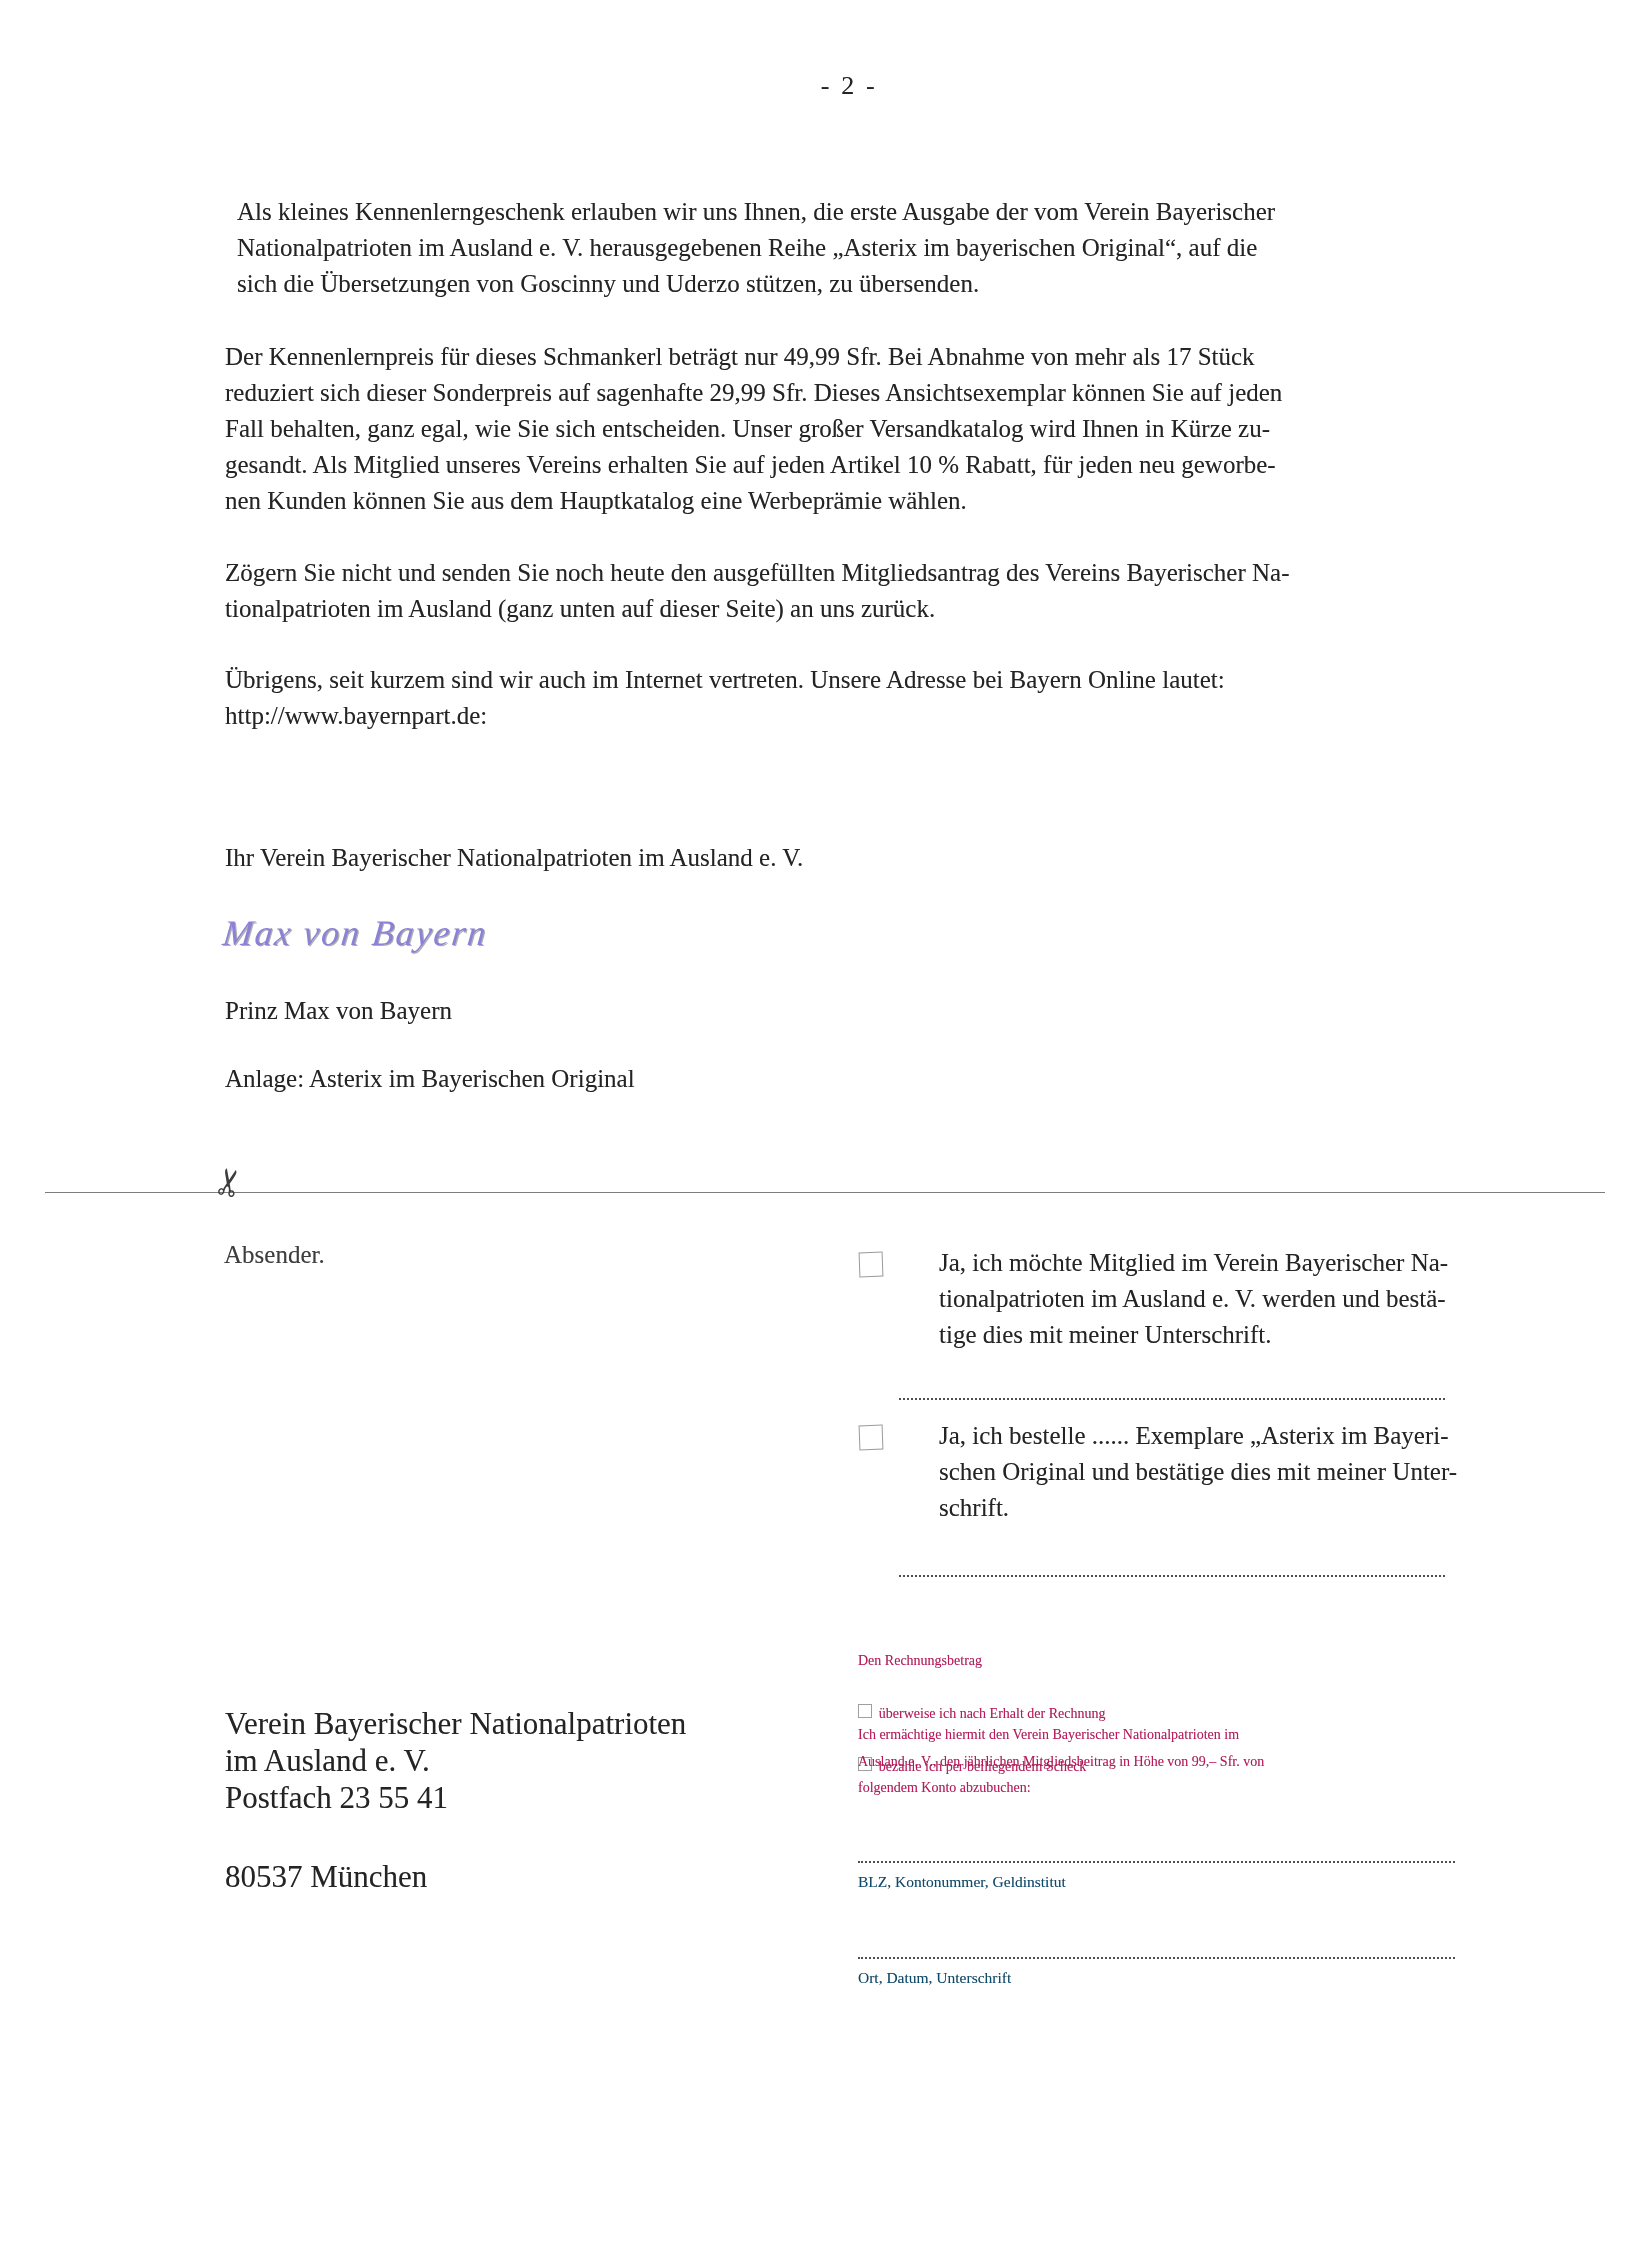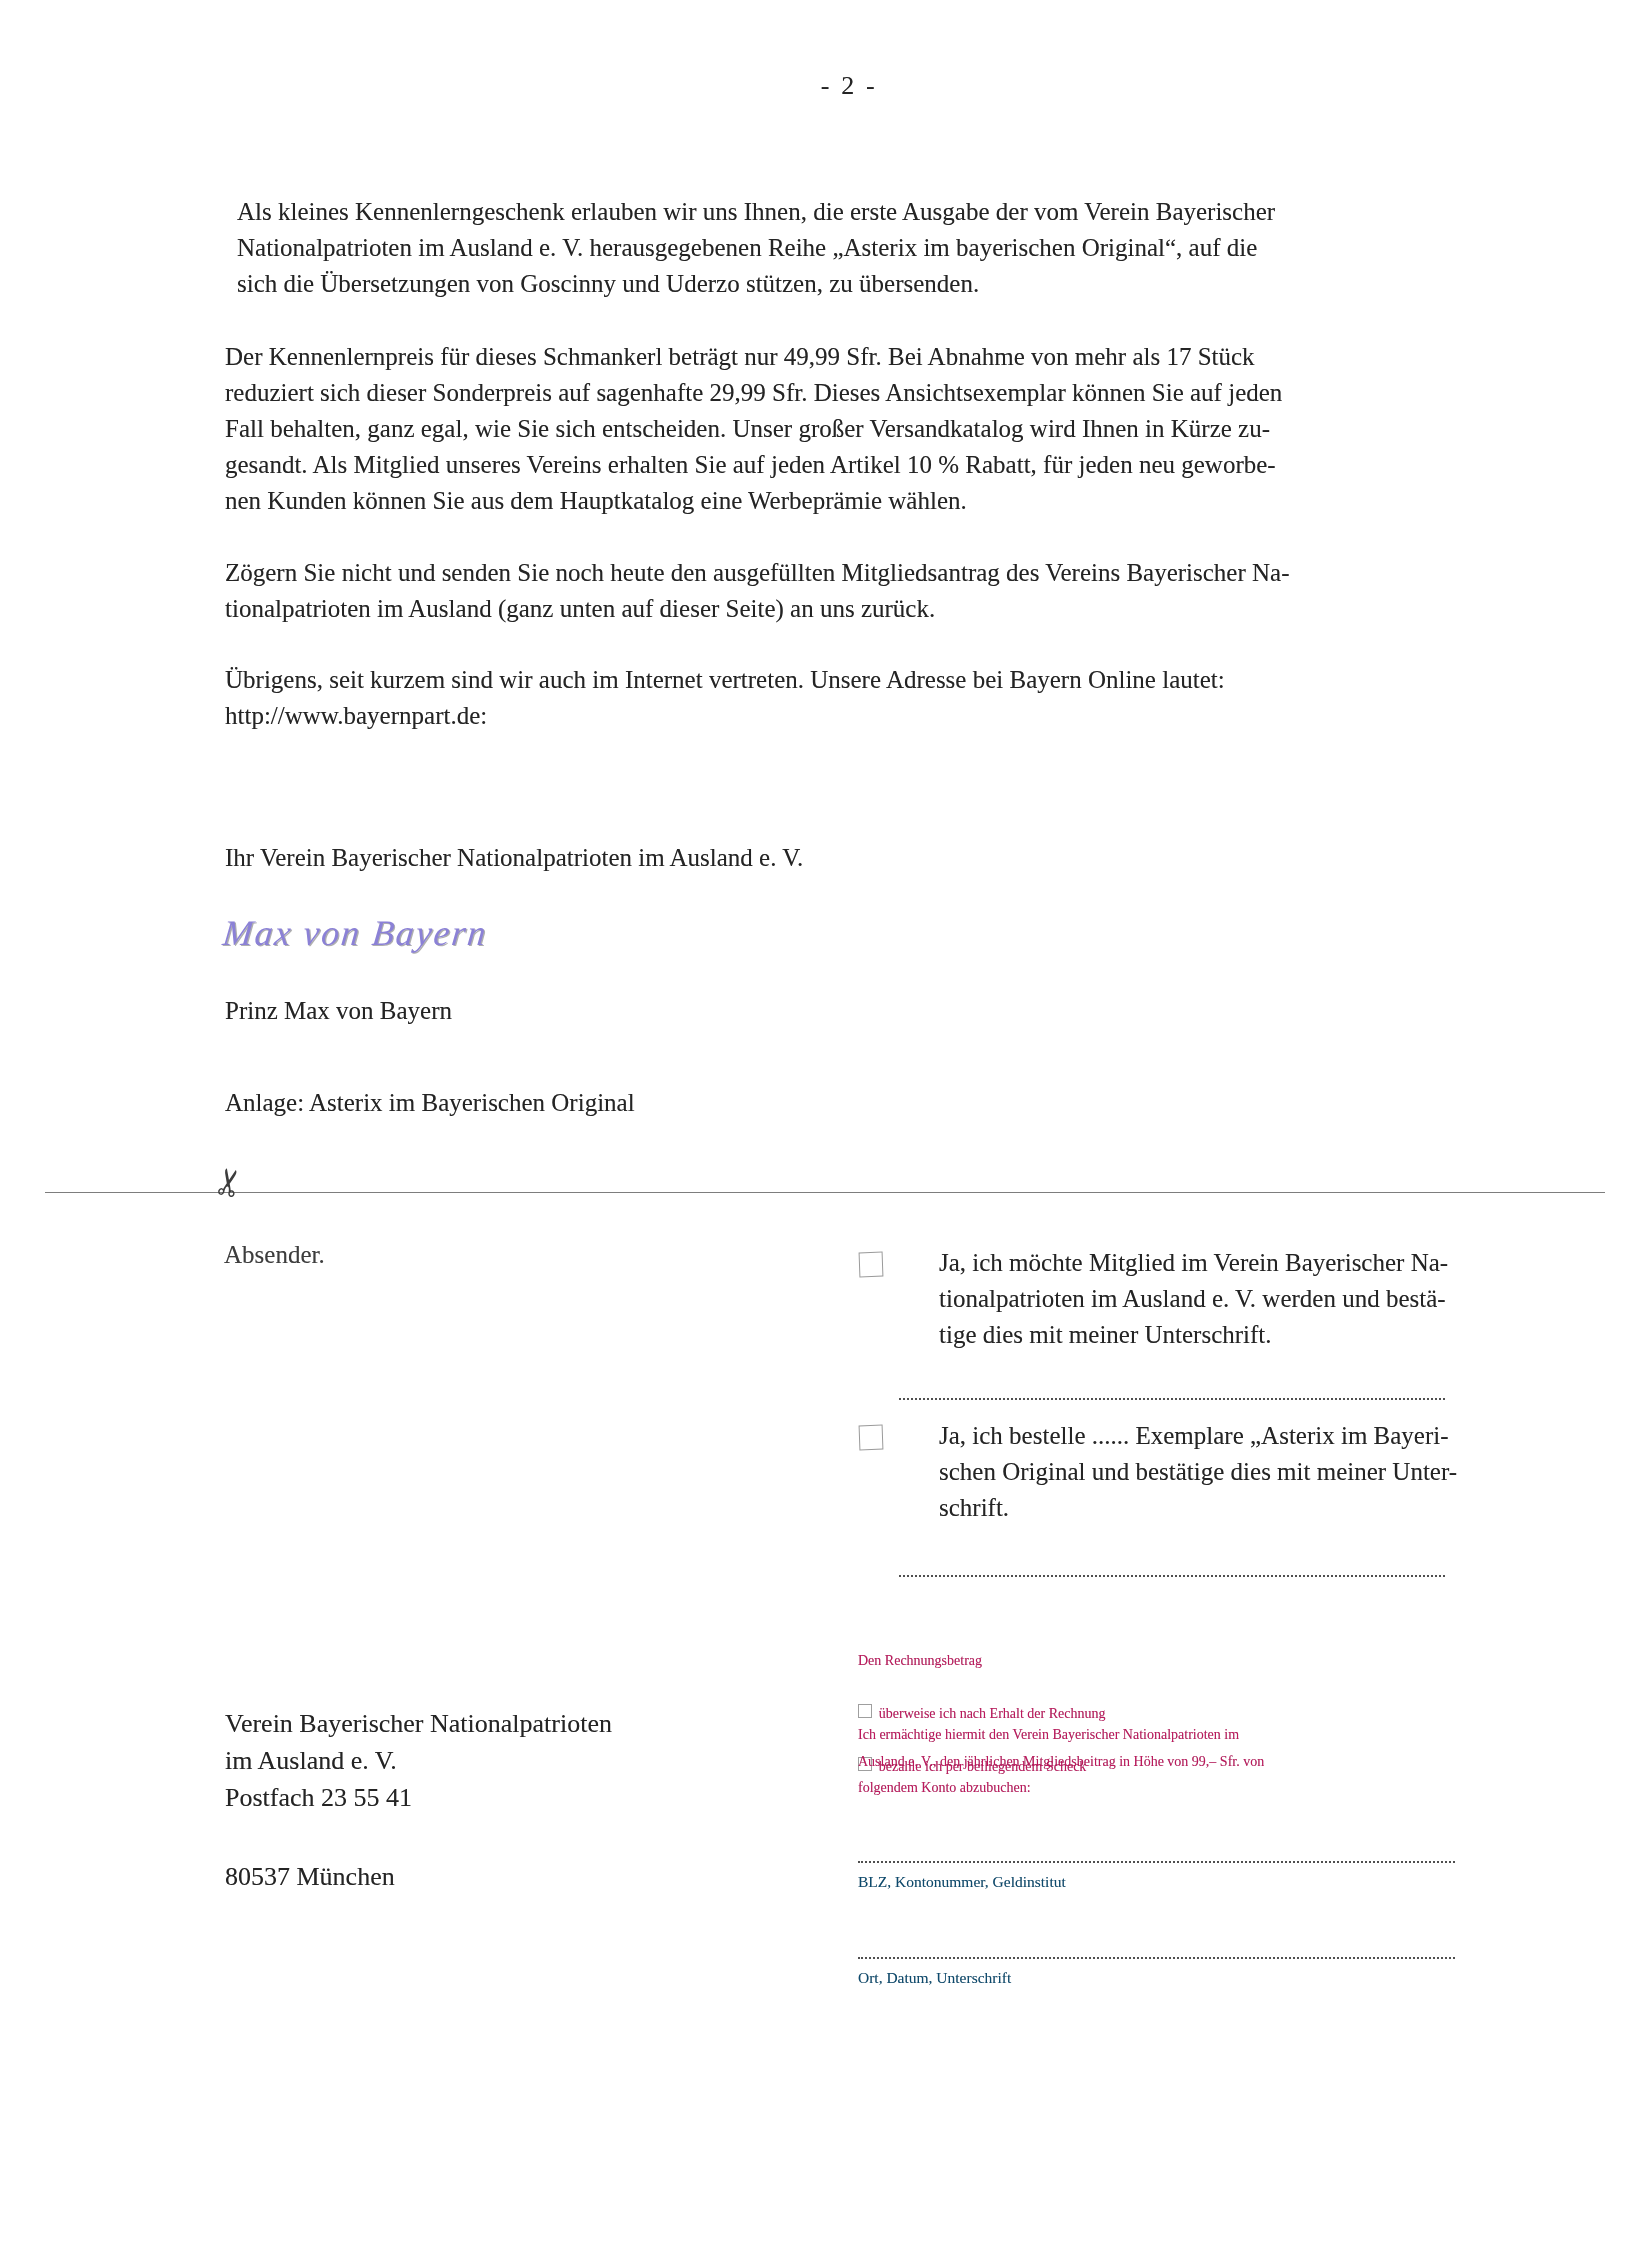--- a/index.html
+++ b/index.html
@@ -54,21 +54,21 @@
   }
   .fineprint { font-size:14px; line-height:26.5px; color:#be185d; }
   .fineprint .mini-box {
     display:inline-block;
     width:12.3px; height:12.3px;
     border:1.3px solid #9f9f9f;
     margin-right:6.5px;
     vertical-align:-0.6px;
   }
   .tiny-label { font-size:15.5px; color:#0c4a6e; }
-  .addr { font-size:26px; line-height:37px; }
+  .addr { font-size:31px; line-height:37px; }
 </style>
 </head>
 <body>
 
 <div class="page">
 
   <div class="txt pagenum" style="left:778px; top:71px;">- 2 -</div>
 
   <div class="txt body-text" style="left:225px; top:194px;margin-left:12px;">Als kleines Kennenlerngeschenk erlauben wir uns Ihnen, die erste Ausgabe der vom Verein Bayerischer
 Nationalpatrioten im Ausland e. V. herausgegebenen Reihe „Asterix im bayerischen Original“, auf die
@@ -86,21 +86,21 @@
   <div class="txt body-text" style="left:225px; top:662px;">Übrigens, seit kurzem sind wir auch im Internet vertreten. Unsere Adresse bei Bayern Online lautet:
 http://www.bayernpart.de:</div>
 
 
   <div class="txt body-text" style="left:225px; top:840px;">Ihr Verein Bayerischer Nationalpatrioten im Ausland e. V.</div>
 
   <div class="txt script-sig" style="left:223px; top:912px;">Max von Bayern</div>
 
   <div class="txt body-text" style="left:225px; top:993px;">Prinz Max von Bayern</div>
 
-  <div class="txt body-text" style="left:225px; top:1061px;margin-top:24px;">Anlage: Asterix im Bayerischen Original</div>
+  <div class="txt body-text" style="left:225px; top:1061px;">Anlage: Asterix im Bayerischen Original</div>
 
   <div class="cutline" style="left:45px; top:1192px; width:1560px;"></div>
   <div class="scissors" style="left:214px; top:1161px;">✂</div>
 
   <div class="txt small-label" style="left:224px; top:1241px;">Absender.</div>
 
   <div class="txt addr" style="left:225px; top:1705px;">Verein Bayerischer Nationalpatrioten
 im Ausland e. V.
 Postfach 23 55 41</div>
 

